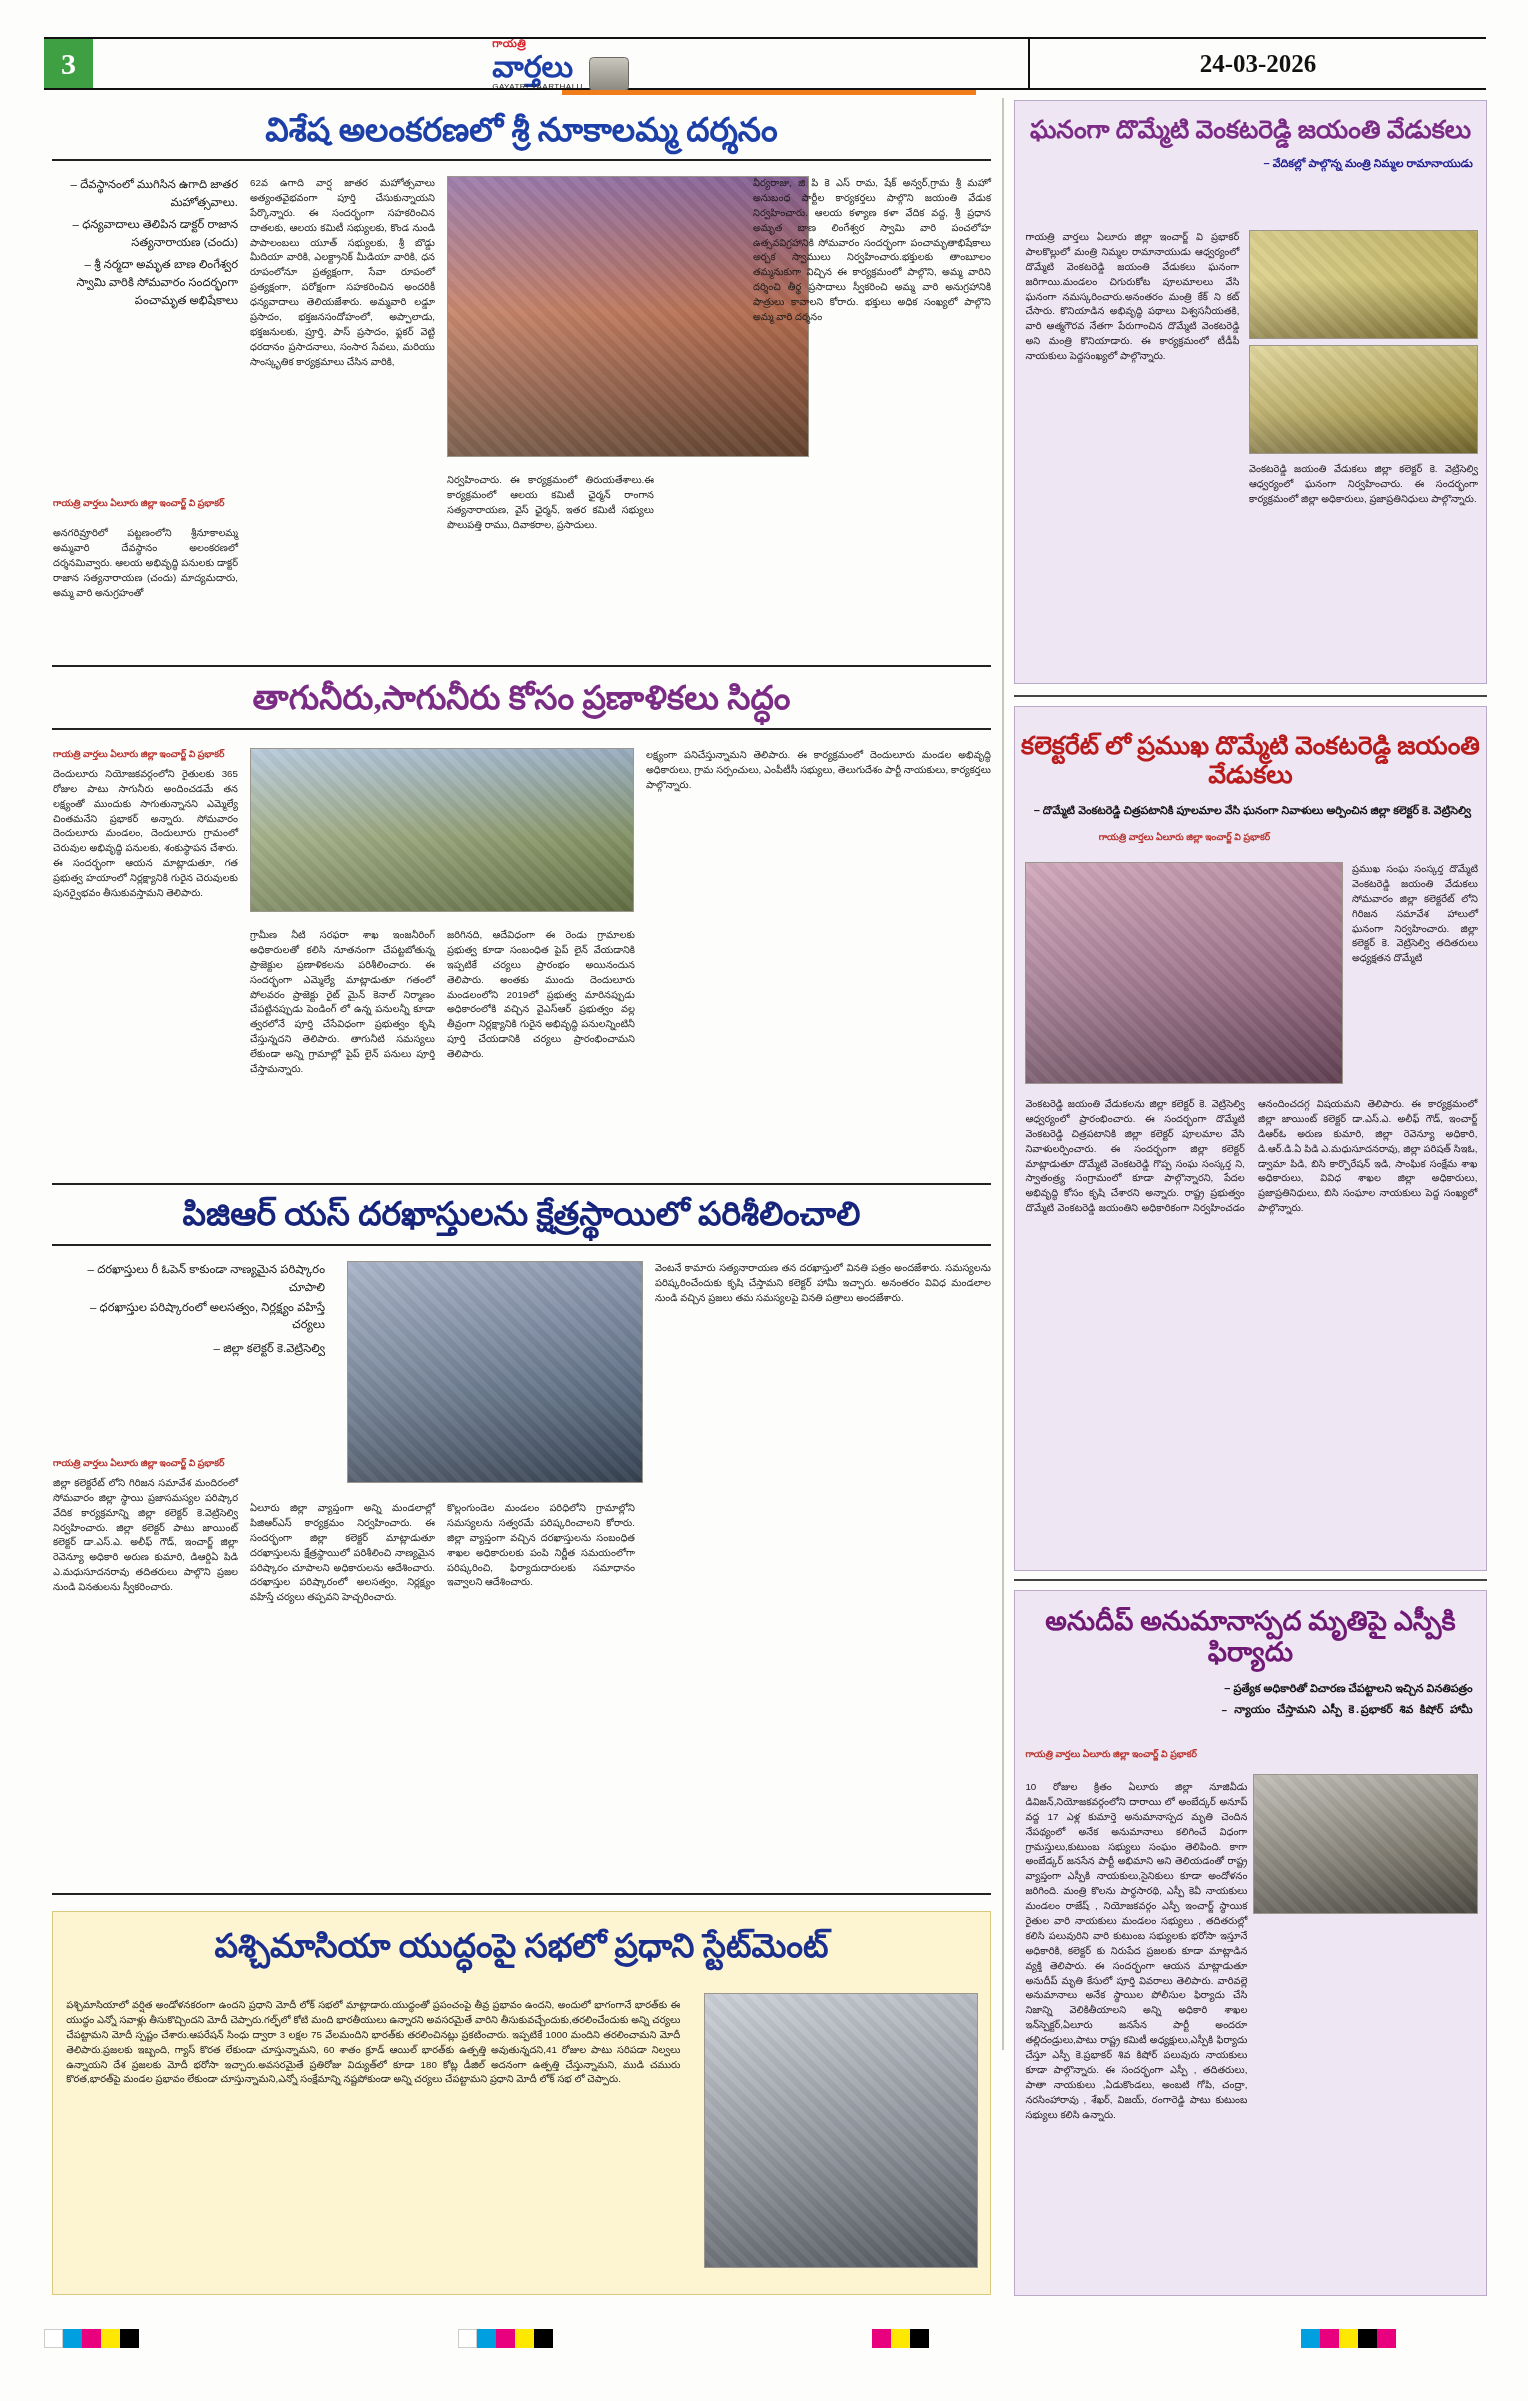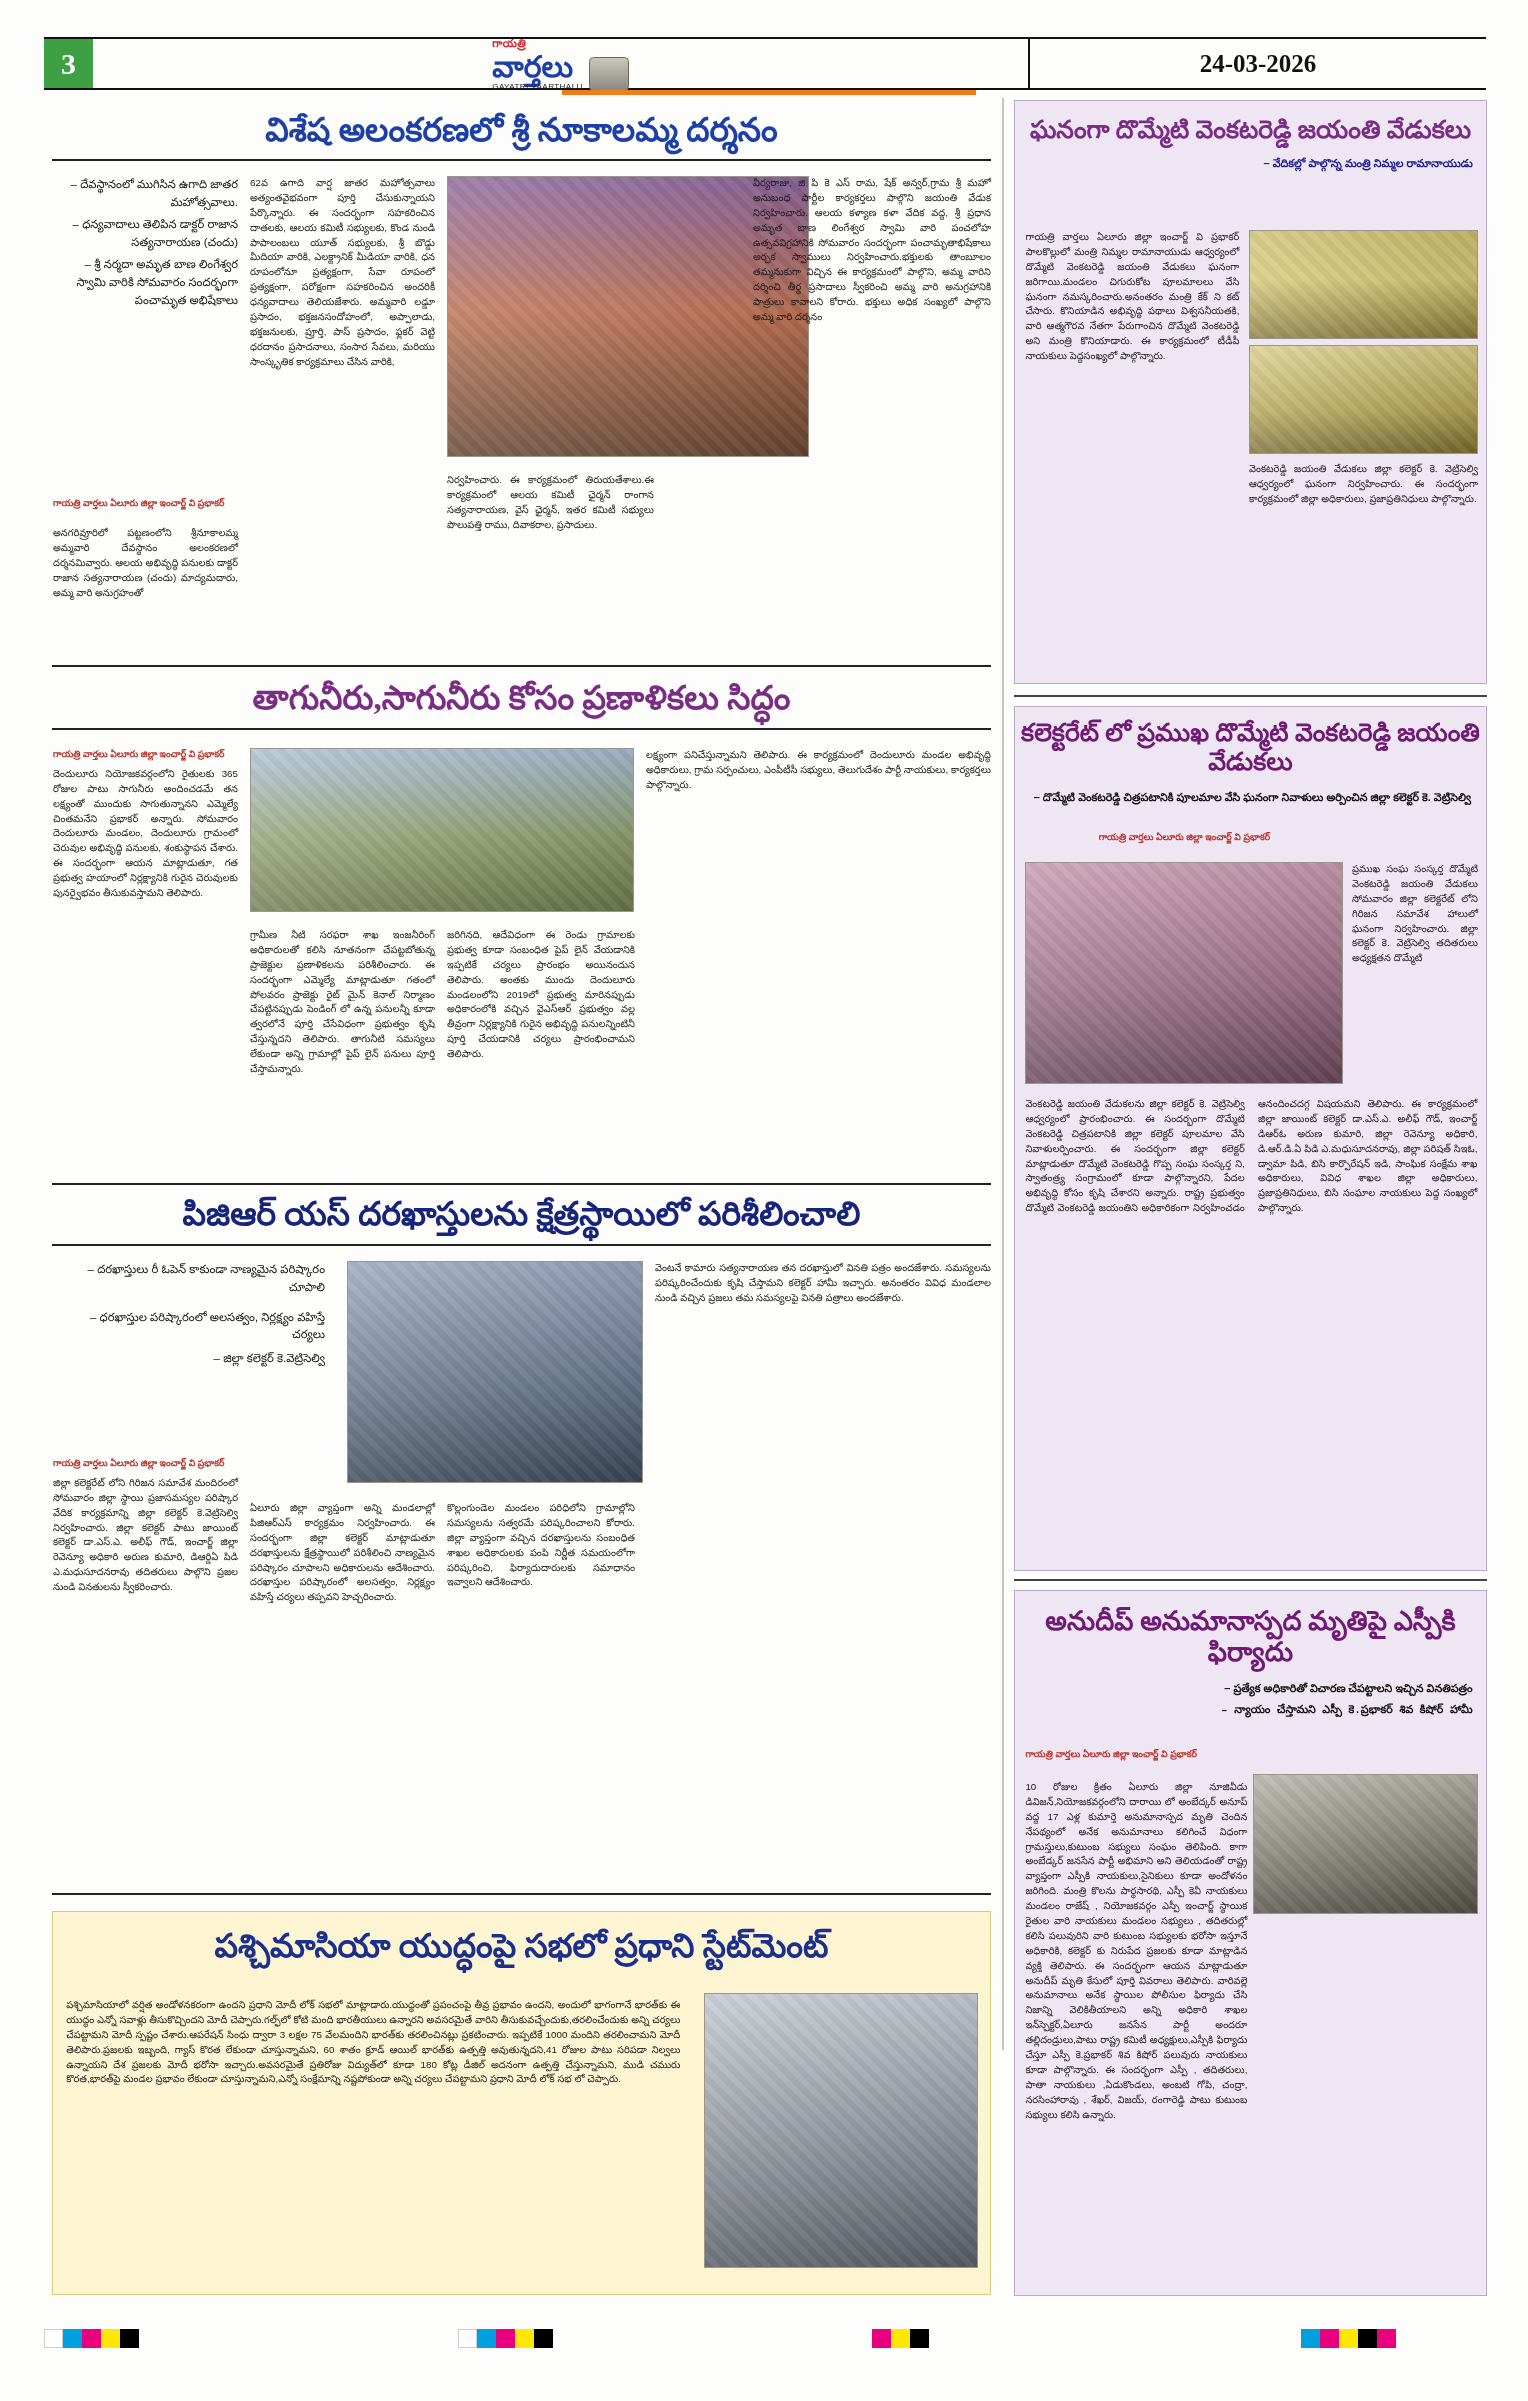--- a/index.html
+++ b/index.html
@@ -227,21 +227,21 @@
 
   <div class="blk-rule" style="left:52px; top:1183px; width:939px; height:1.5px; background:#222;"></div>
 
   <div style="position:absolute; left:52px; top:1196px; width:939px;">
     <div class="headline hl-darkblue" style="font-size:33px;">పిజిఆర్ యస్ దరఖాస్తులను క్షేత్రస్థాయిలో పరిశీలించాలి</div>
   </div>
   <div class="blk-rule" style="left:52px; top:1244px; width:939px; height:1.5px; background:#222;"></div>
 
   <div style="position:absolute; left:81px; top:1261px; width:244px;">
     <div class="bullets">– దరఖాస్తులు రీ ఓపెన్ కాకుండా నాణ్యమైన పరిష్కారం చూపాలి</div>
-    <div class="bullets" style="margin-top:12px;">– ధరఖాస్తుల పరిష్కారంలో అలసత్వం, నిర్లక్ష్యం వహిస్తే చర్యలు</div>
+    <div class="bullets" style="margin-top:2px;">– ధరఖాస్తుల పరిష్కారంలో అలసత్వం, నిర్లక్ష్యం వహిస్తే చర్యలు</div>
     <div class="bullets" style="margin-top:6px;">– జిల్లా కలెక్టర్ కె.వెట్రిసెల్వి</div>
   </div>
   <div class="photo p-meet" style="position:absolute; left:347px; top:1261px; width:296px; height:222px;"></div>
   <div style="position:absolute; left:655px; top:1261px; width:336px;">
     <div class="body-text">వెంటనే కామారు సత్యనారాయణ తన దరఖాస్తులో వినతి పత్రం అందజేశారు. సమస్యలను పరిష్కరించేందుకు కృషి చేస్తామని కలెక్టర్ హామీ ఇచ్చారు. అనంతరం వివిధ మండలాల నుండి వచ్చిన ప్రజలు తమ సమస్యలపై వినతి పత్రాలు అందజేశారు.</div>
   </div>
 
   <div style="position:absolute; left:53px; top:1457px; width:185px;">
     <div class="byline">గాయత్రి వార్తలు ఏలూరు జిల్లా ఇంచార్జ్ వి ప్రభాకర్</div>
     <div class="body-text" style="margin-top:6px;">జిల్లా కలెక్టరేట్ లోని గిరిజన సమావేశ మందిరంలో సోమవారం జిల్లా స్థాయి ప్రజాసమస్యల పరిష్కార వేదిక కార్యక్రమాన్ని జిల్లా కలెక్టర్ కె.వెట్రిసెల్వి నిర్వహించారు. జిల్లా కలెక్టర్ పాటు జాయింట్ కలెక్టర్ డా.ఎస్.ఎ. అలీఫ్ గౌడ్, ఇంచార్జ్ జిల్లా రెవెన్యూ అధికారి అరుణ కుమారి, డిఆర్డిఏ పిడి ఎ.మధుసూదనరావు తదితరులు పాల్గొని ప్రజల నుండి వినతులను స్వీకరించారు.</div>
@@ -274,21 +274,21 @@
     <div class="photo p-yellow" style="position:absolute; left:234px; top:129px; width:229px; height:109px;"></div>
     <div class="photo p-yellow2" style="position:absolute; left:234px; top:244px; width:229px; height:109px;"></div>
     <div style="position:absolute; left:234px; top:361px; width:229px;">
       <div class="body-text">వెంకటరెడ్డి జయంతి వేడుకలు జిల్లా కలెక్టర్ కె. వెట్రిసెల్వి ఆధ్వర్యంలో ఘనంగా నిర్వహించారు. ఈ సందర్భంగా కార్యక్రమంలో జిల్లా అధికారులు, ప్రజాప్రతినిధులు పాల్గొన్నారు.</div>
     </div>
   </div>
 
   <div class="divider-h dark" style="left:1014px; top:695px; width:473px;"></div>
 
   <div class="panel-lav panel-line" style="position:absolute; left:1014px; top:706px; width:473px; height:865px;">
-    <div class="headline" style="font-size:25px; color:#701a75; margin-top:12px; padding:0 2px;">కలెక్టరేట్ లో ప్రముఖ దొమ్మేటి వెంకటరెడ్డి జయంతి వేడుకలు</div>
+    <div class="headline" style="font-size:25px; color:#b91c1c; margin-top:25px; padding:0 2px;">కలెక్టరేట్ లో ప్రముఖ దొమ్మేటి వెంకటరెడ్డి జయంతి వేడుకలు</div>
     <div class="bullets" style="margin-top:12px; padding:0 15px; font-size:11px; font-weight:bold; color:#111;">– దొమ్మేటి వెంకటరెడ్డి చిత్రపటానికి పూలమాల వేసి ఘనంగా నివాళులు అర్పించిన జిల్లా కలెక్టర్ కె. వెట్రిసెల్వి</div>
     <div class="photo p-pink" style="position:absolute; left:10.4px; top:155px; width:318px; height:222px;"></div>
     <div style="position:absolute; left:10.4px; top:124px; width:318px;">
       <div class="byline" style="text-align:center;">గాయత్రి వార్తలు ఏలూరు జిల్లా ఇంచార్జ్ వి ప్రభాకర్</div>
     </div>
     <div style="position:absolute; left:337px; top:155px; width:126px;">
       <div class="body-text">ప్రముఖ సంఘ సంస్కర్త దొమ్మేటి వెంకటరెడ్డి జయంతి వేడుకలు సోమవారం జిల్లా కలెక్టరేట్ లోని గిరిజన సమావేశ హాలులో ఘనంగా నిర్వహించారు. జిల్లా కలెక్టర్ కె. వెట్రిసెల్వి తదితరులు అధ్యక్షతన దొమ్మేటి</div>
     </div>
     <div style="position:absolute; left:10.4px; top:390px; width:452px;">
       <div class="body-text" style="column-count:2; column-gap:13.3px;">వెంకటరెడ్డి జయంతి వేడుకలను జిల్లా కలెక్టర్ కె. వెట్రిసెల్వి ఆధ్వర్యంలో ప్రారంభించారు. ఈ సందర్భంగా దొమ్మేటి వెంకటరెడ్డి చిత్రపటానికి జిల్లా కలెక్టర్ పూలమాల వేసి నివాళులర్పించారు. ఈ సందర్భంగా జిల్లా కలెక్టర్ మాట్లాడుతూ దొమ్మేటి వెంకటరెడ్డి గొప్ప సంఘ సంస్కర్త ని, స్వాతంత్ర్య సంగ్రామంలో కూడా పాల్గొన్నారని, పేదల అభివృద్ధి కోసం కృషి చేశారని అన్నారు. రాష్ట్ర ప్రభుత్వం దొమ్మేటి వెంకటరెడ్డి జయంతిని అధికారికంగా నిర్వహించడం ఆనందించదగ్గ విషయమని తెలిపారు. ఈ కార్యక్రమంలో జిల్లా జాయింట్ కలెక్టర్ డా.ఎస్.ఎ. అలీఫ్ గౌడ్, ఇంచార్జ్ డిఆర్ఓ అరుణ కుమారి, జిల్లా రెవెన్యూ అధికారి, డి.ఆర్.డి.ఏ పిడి ఎ.మధుసూదనరావు, జిల్లా పరిషత్ సిఇఓ, డ్వామా పిడి, బిసి కార్పొరేషన్ ఇడి, సాంఘిక సంక్షేమ శాఖ అధికారులు, వివిధ శాఖల జిల్లా అధికారులు, ప్రజాప్రతినిధులు, బిసి సంఘాల నాయకులు పెద్ద సంఖ్యలో పాల్గొన్నారు.</div>

